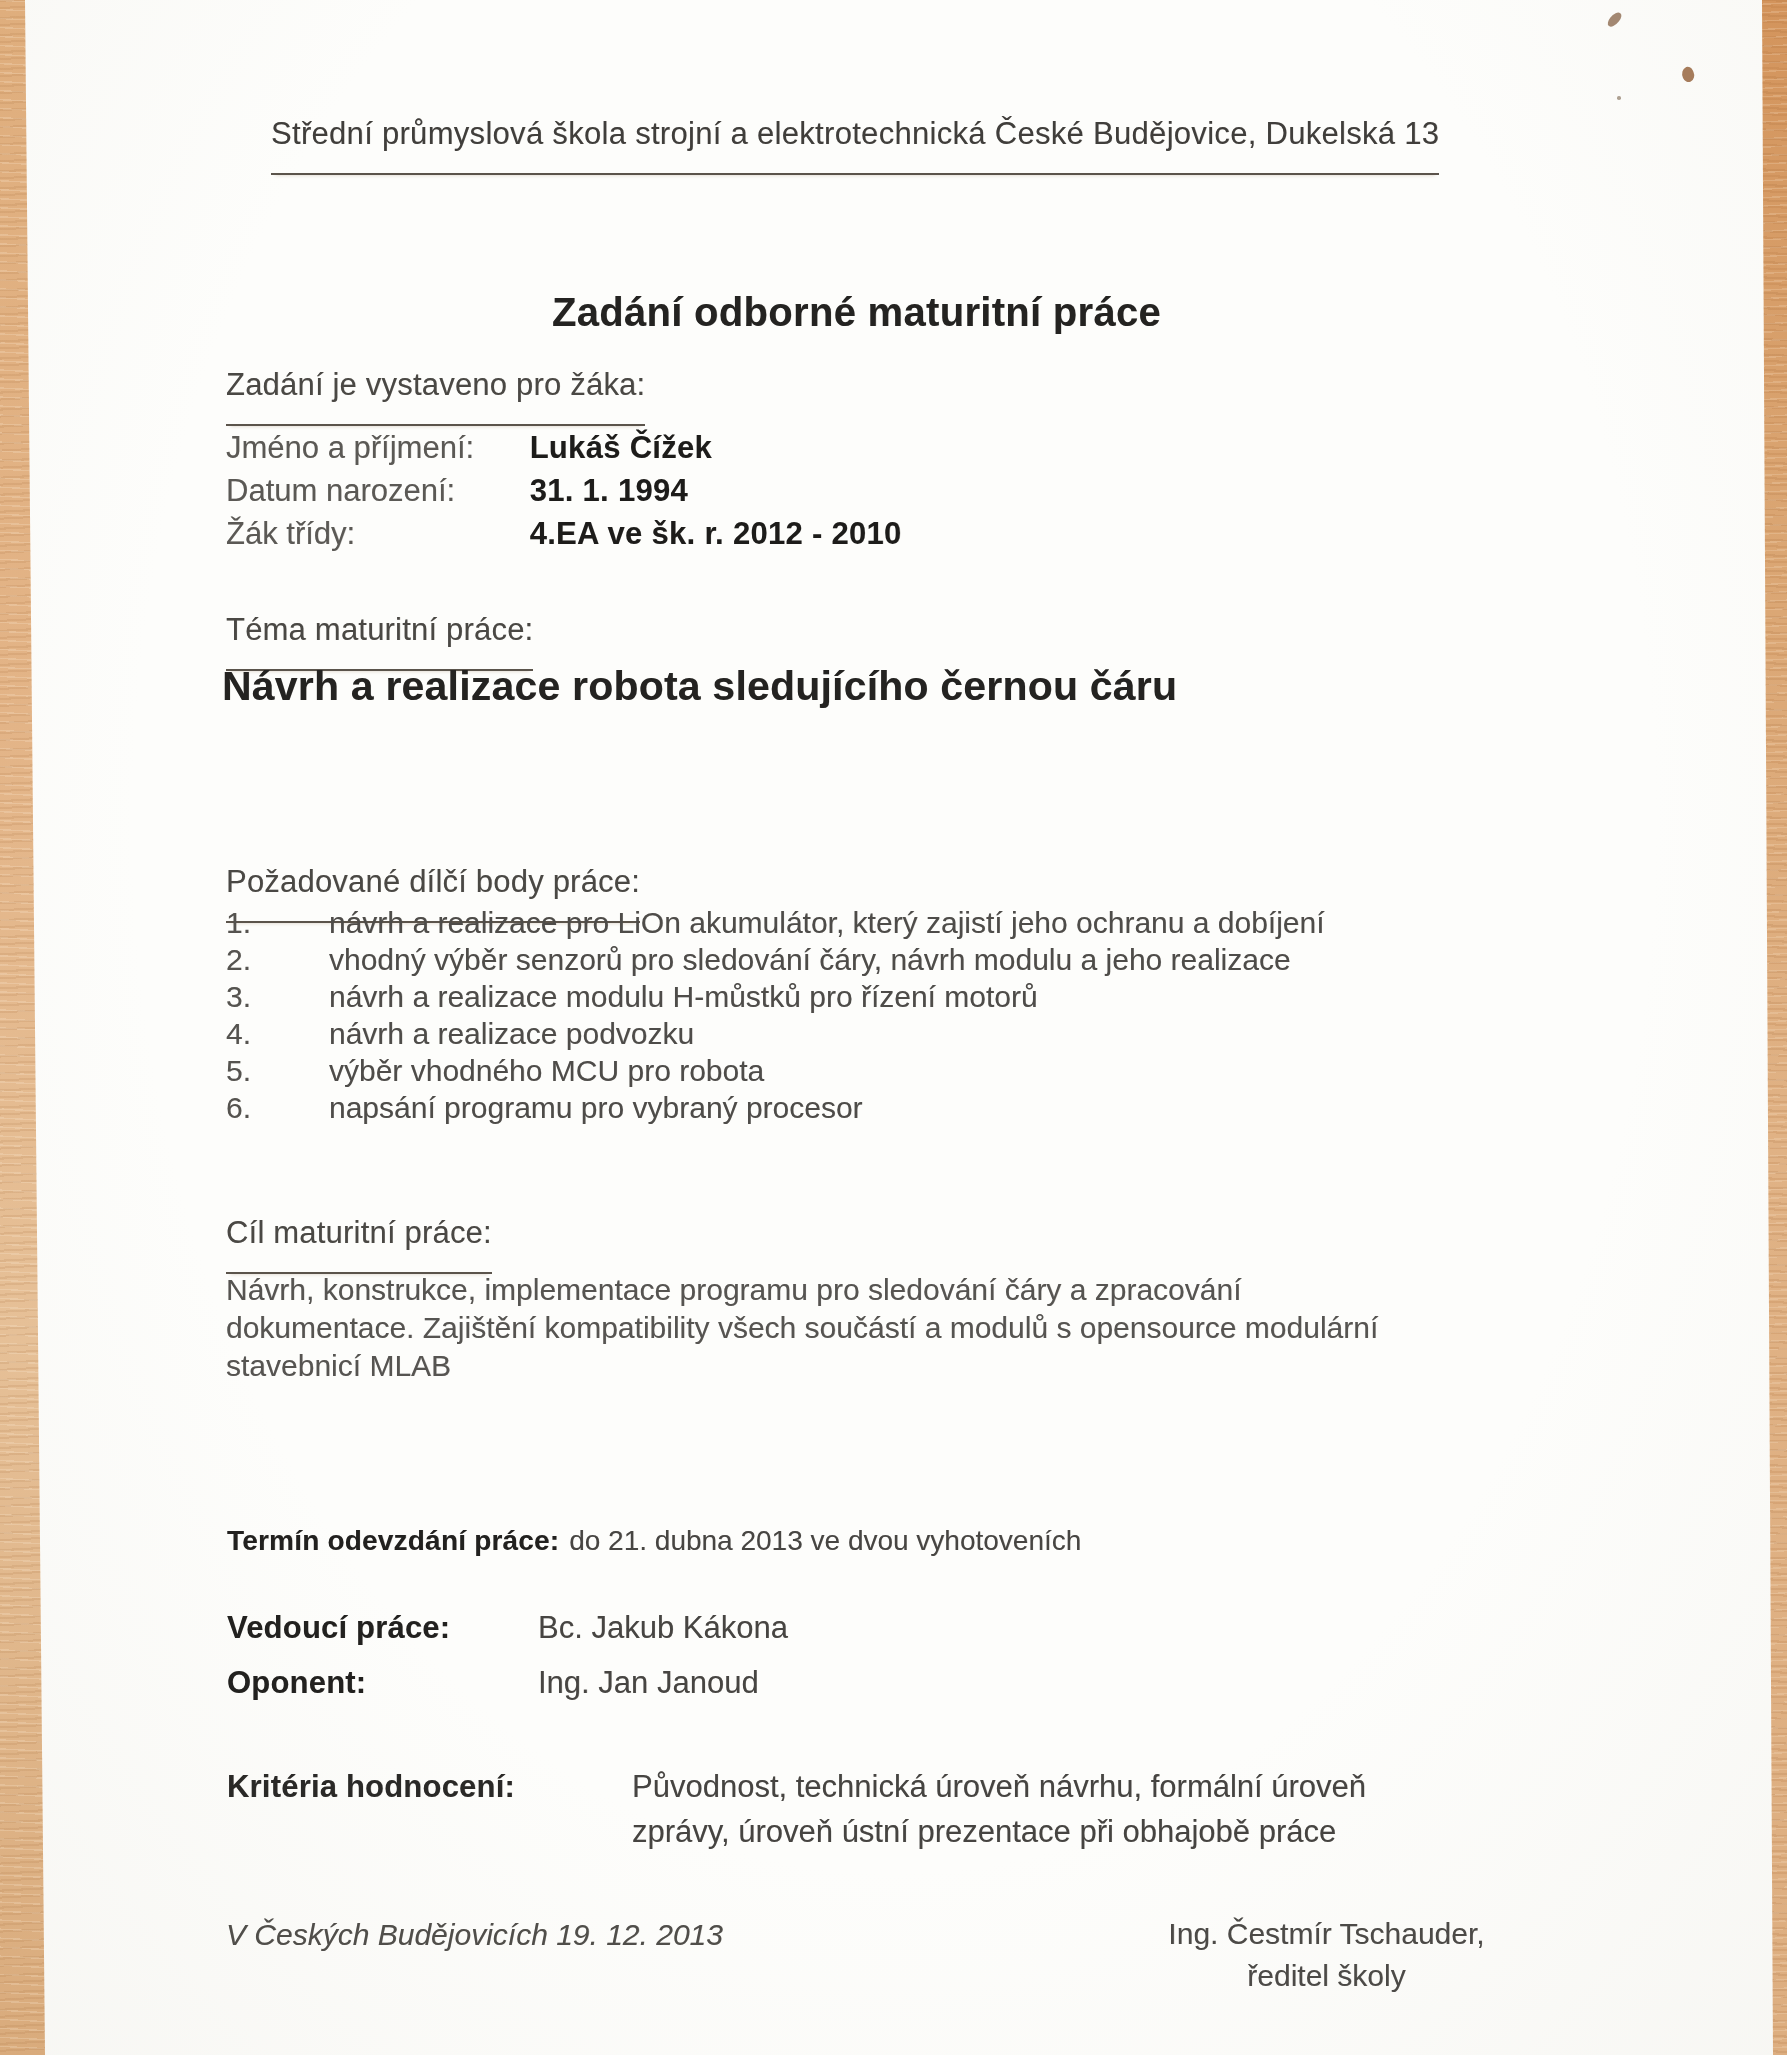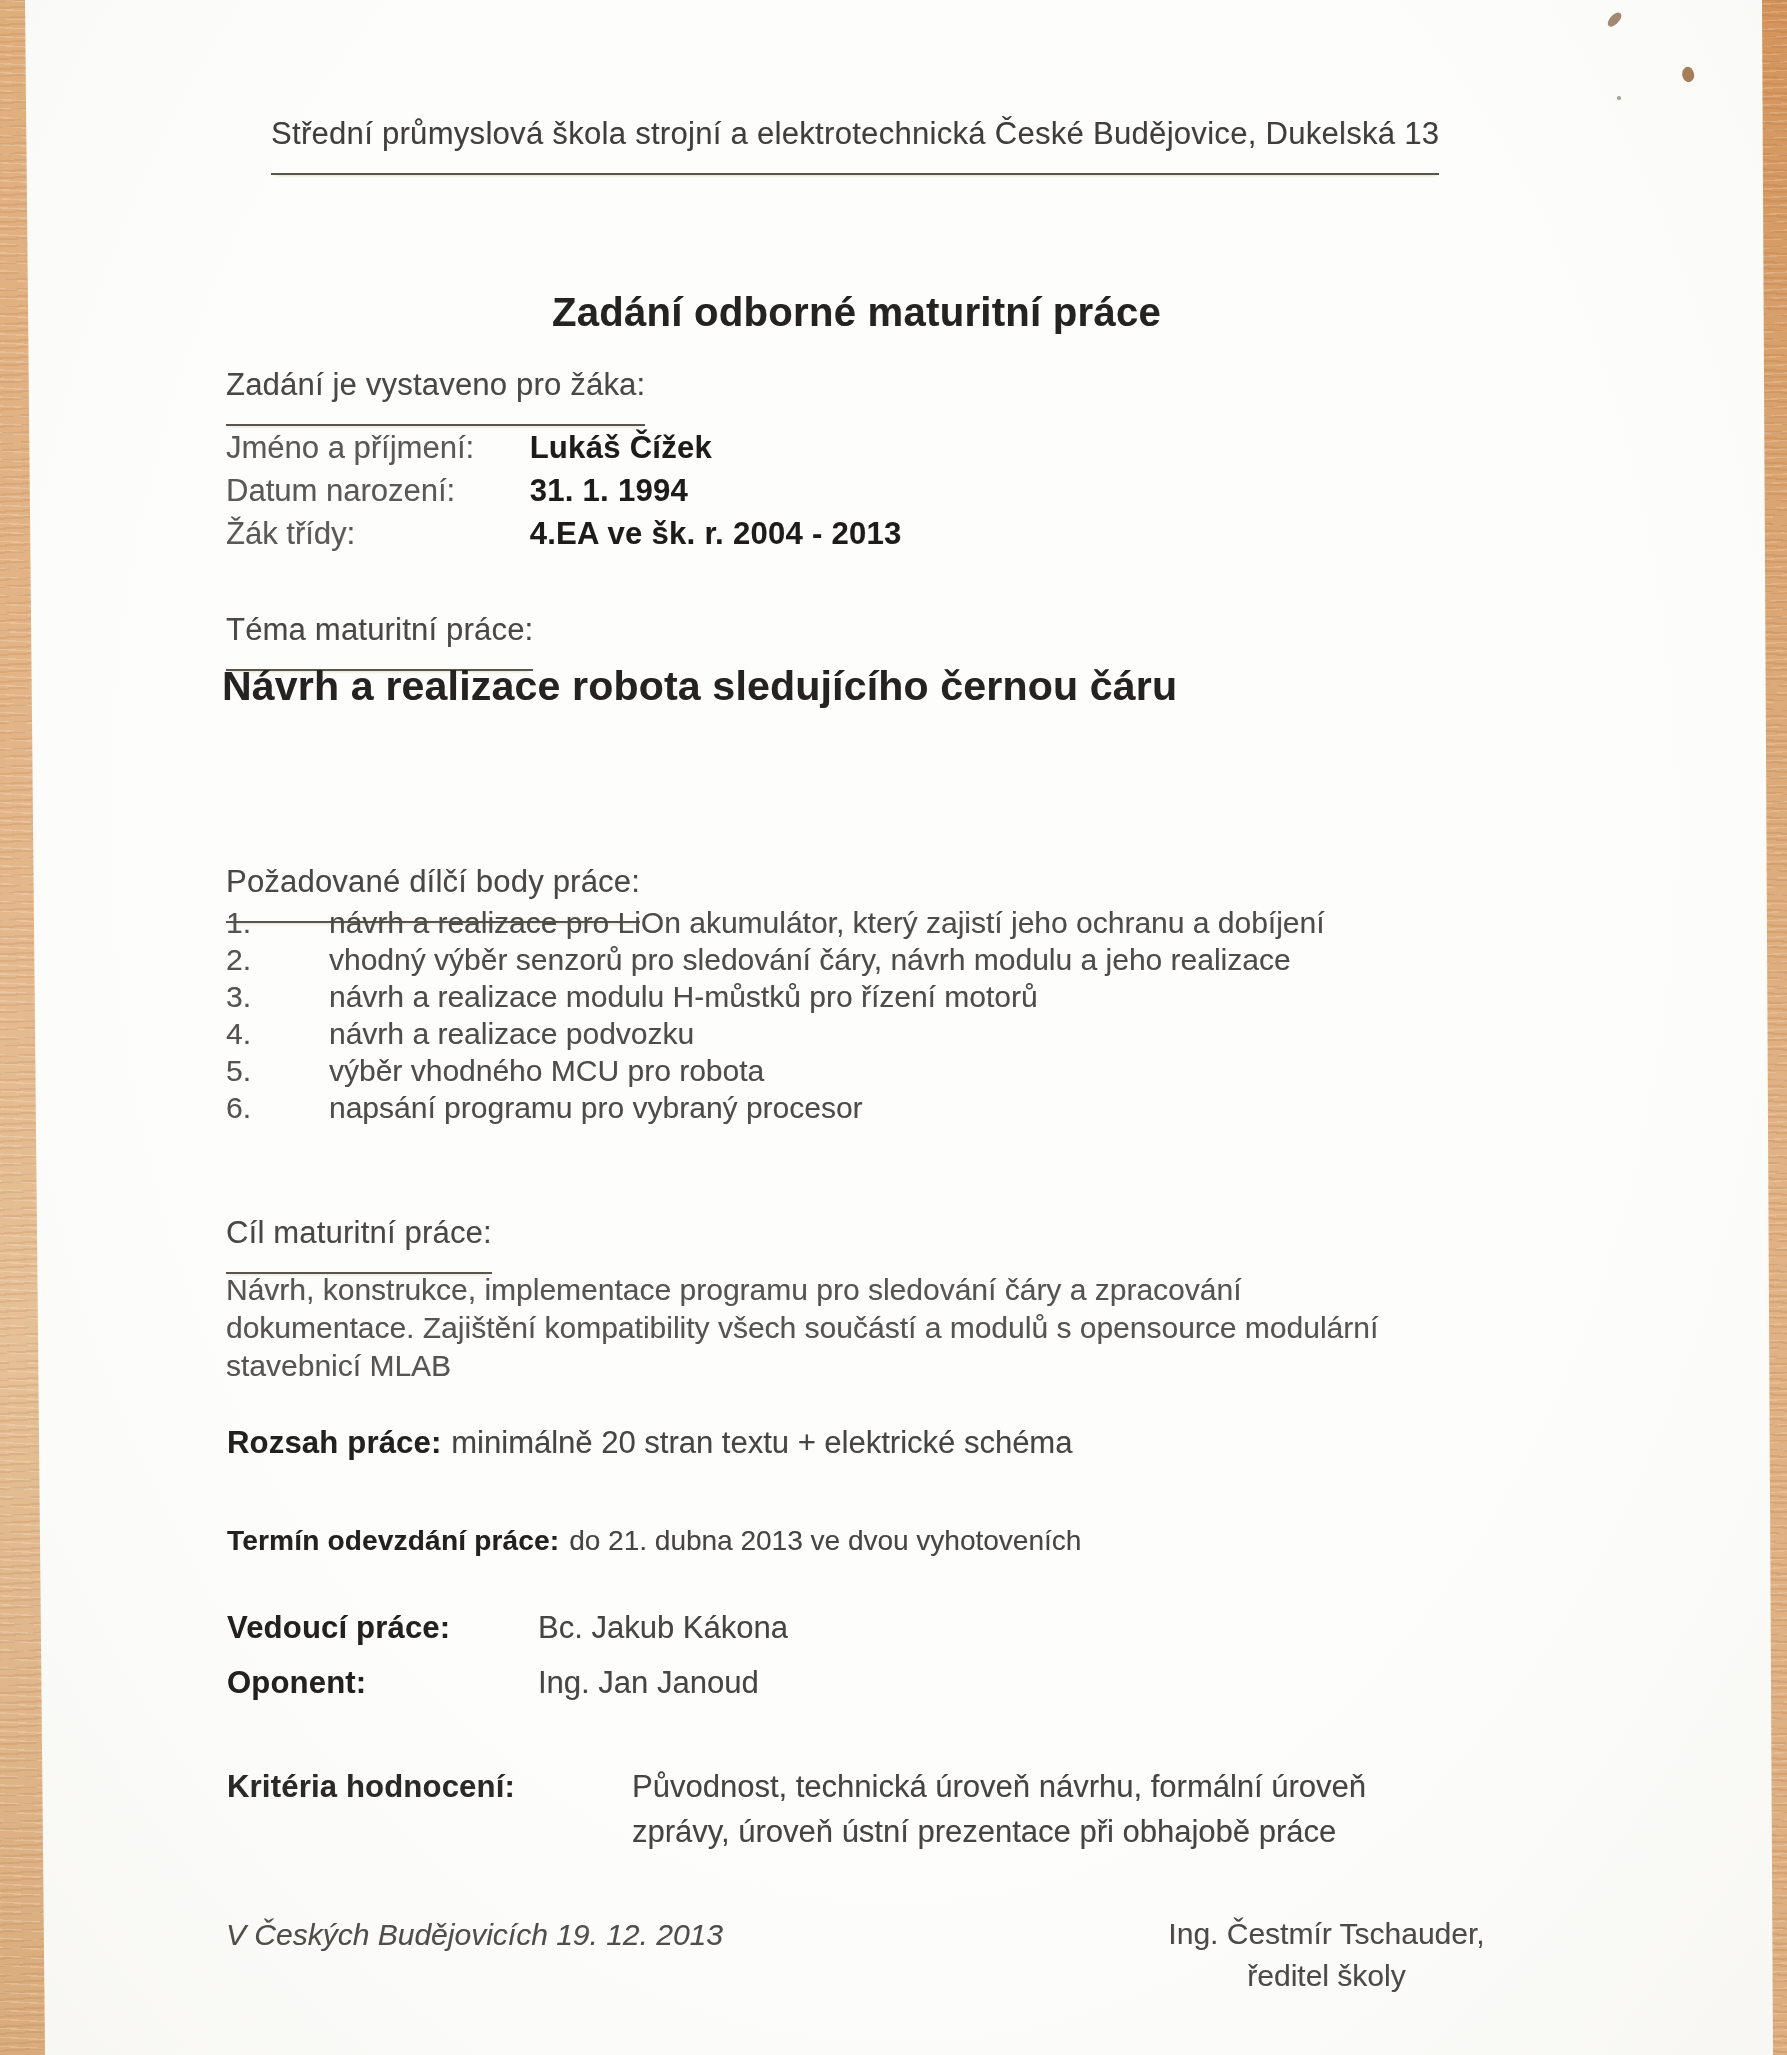--- a/index.html
+++ b/index.html
@@ -108,21 +108,21 @@
     <div class="stud-row">
       <span class="stud-label">Jméno a příjmení:</span>
       <span class="stud-value">Lukáš Čížek</span>
     </div>
     <div class="stud-row">
       <span class="stud-label">Datum narození:</span>
       <span class="stud-value">31. 1. 1994</span>
     </div>
     <div class="stud-row">
       <span class="stud-label">Žák třídy:</span>
-      <span class="stud-value">4.EA ve šk. r. 2004 - 2013</span>
+      <span class="stud-value">4.EA ve šk. r. 2012 - 2010</span>
     </div>
   </div>
 
   <div class="txt sec-head topic-head u">Téma maturitní práce:</div>
 
   <div class="txt topic-value">Návrh a realizace robota sledujícího černou čáru</div>
 
   <div class="txt sec-head req-head u">Požadované dílčí body práce:</div>
 
   <div class="txt req-list">
@@ -145,23 +145,20 @@
       <span class="req-num">6.</span><span>napsání programu pro vybraný procesor</span>
     </div>
   </div>
 
   <div class="txt sec-head goal-head u">Cíl maturitní práce:</div>
 
   <div class="txt goal-text">Návrh, konstrukce, implementace programu pro sledování čáry a zpracování
 dokumentace. Zajištění kompatibility všech součástí a modulů s opensource modulární
 stavebnicí MLAB</div>
 
-  <div class="txt scope-row">
-    <span class="inline-label">Rozsah práce:</span><span class="inline-value">minimálně 20 stran textu + elektrické schéma</span>
-  </div>
 
   <div class="txt deadline-row">
     <span class="inline-label">Termín odevzdání práce:</span><span class="inline-value">do 21. dubna 2013 ve dvou vyhotoveních</span>
   </div>
 
   <div class="txt person-row sup-row">
     <span class="person-label">Vedoucí práce:</span><span class="person-value">Bc. Jakub Kákona</span>
   </div>
 
   <div class="txt person-row opp-row">

